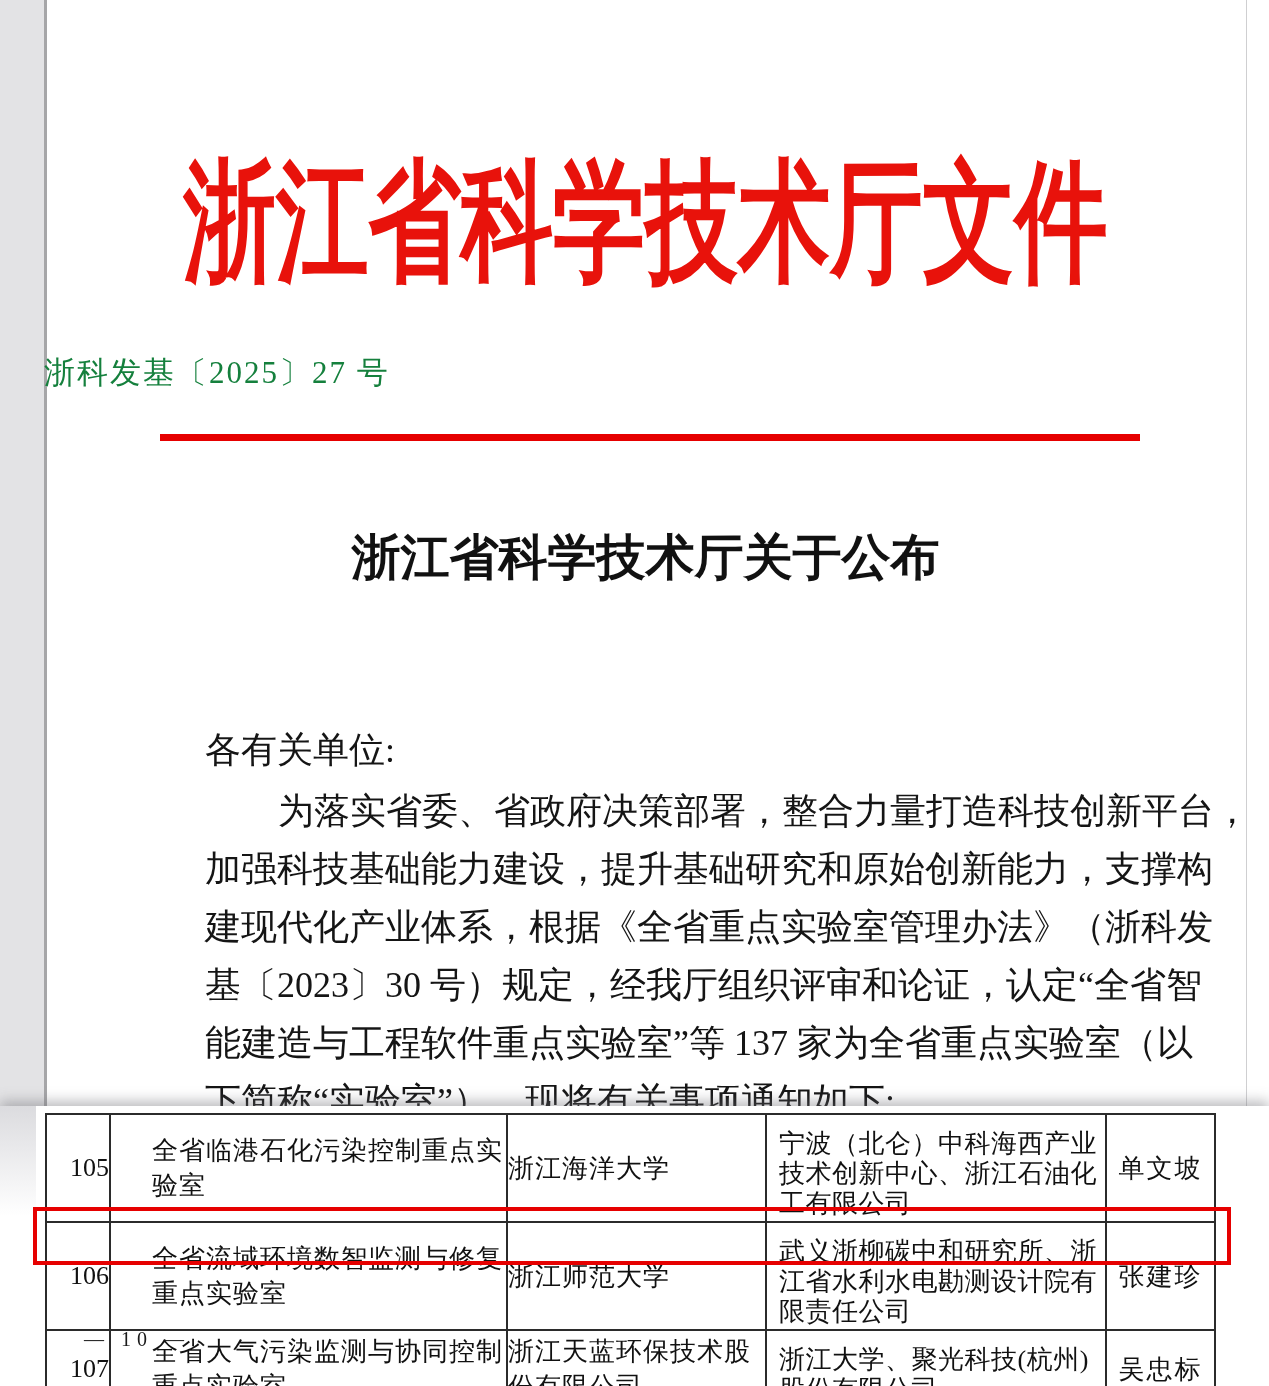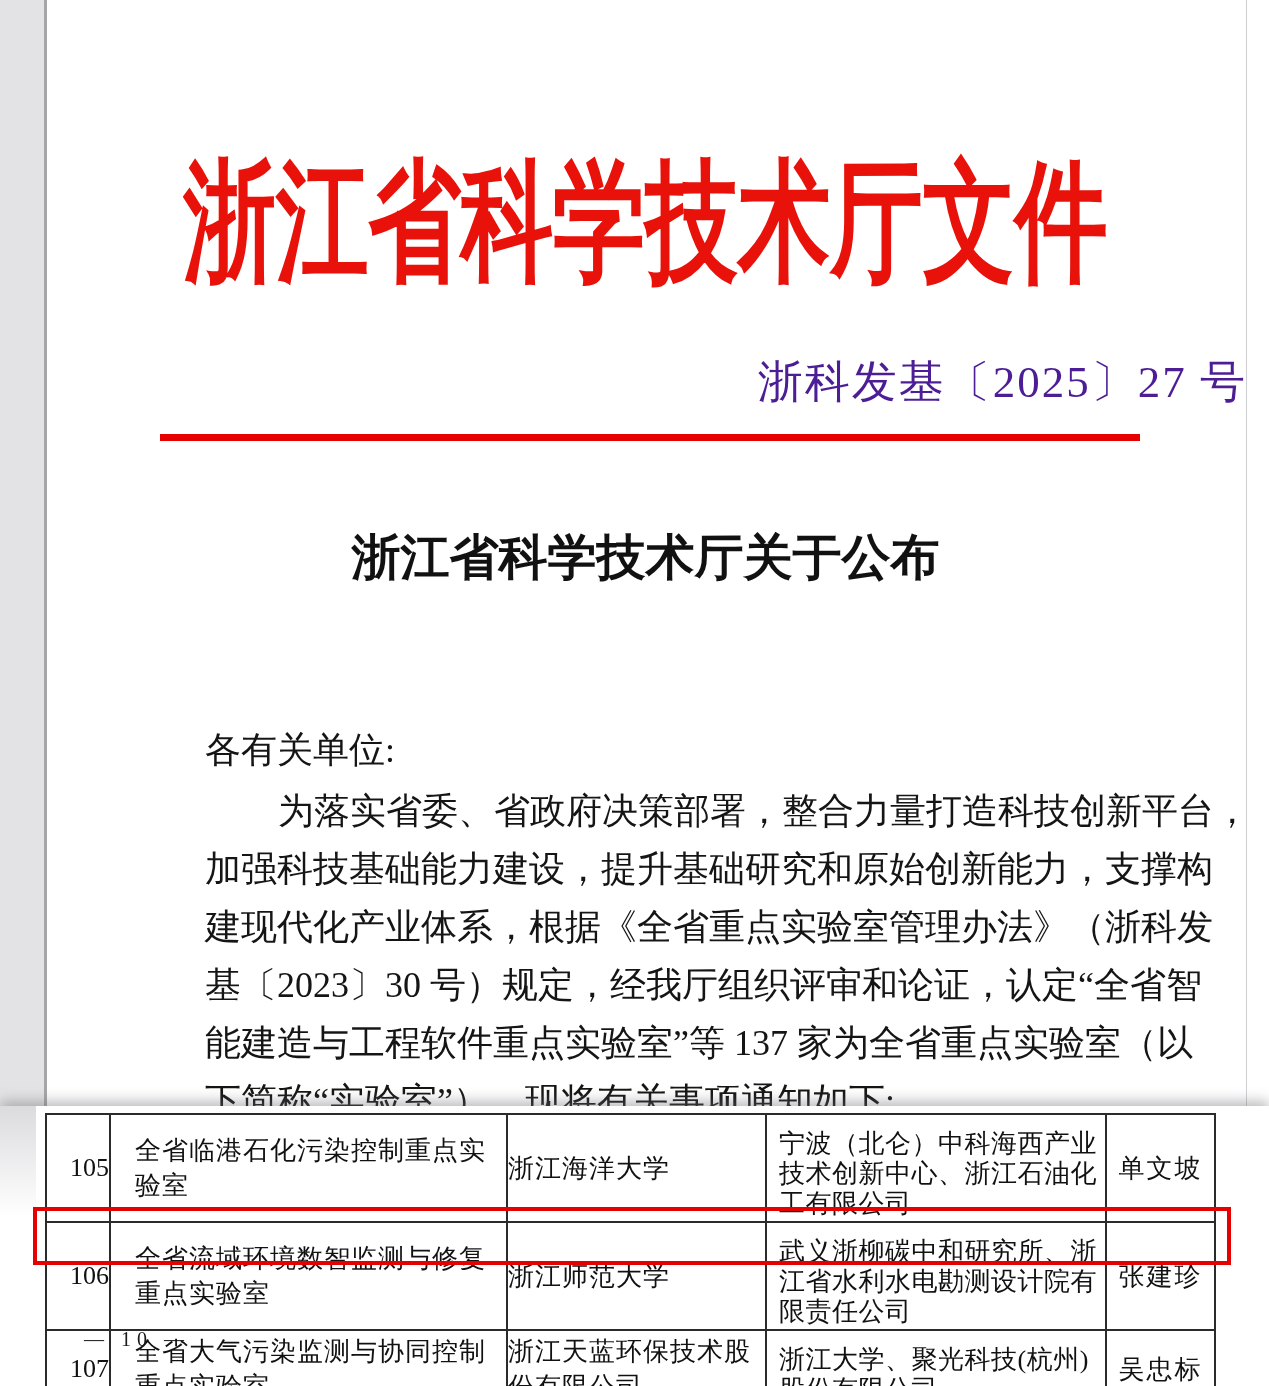--- a/index.html
+++ b/index.html
@@ -34,22 +34,22 @@
     display: flex; align-items: center; justify-content: center;
     z-index: 3;
     color: #e8120b;
     font-size: 132px; font-weight: bold; white-space: nowrap;
     transform: scaleX(0.70); transform-origin: 50% 50%;
     letter-spacing: 0px;
   }
 
   .doc-number {
     position: absolute; left: 44px; top: 352px; width: 1203px;
-    text-align: right; z-index: 3;
-    font-size: 45px; color: #4c1d95; letter-spacing: 2px;
+    text-align: left; z-index: 3;
+    font-size: 31px; color: #15803d; letter-spacing: 2px;
   }
 
   .red-divider {
     position: absolute; left: 160px; top: 434px; width: 980px; height: 7px;
     background: #e60000; z-index: 3;
   }
 
   .notice-title {
     position: absolute; left: 44px; top: 522px; width: 1203px; z-index: 3;
     text-align: center; font-weight: bold; color: #111;
@@ -88,21 +88,21 @@
     border-collapse: collapse; table-layout: fixed; width: 1169px;
     background: #fff;
   }
   table.results td {
     border: 2px solid #2b2b2b;
     font-size: 26px; color: #111;
     vertical-align: middle;
     font-family: "Liberation Serif", "DejaVu Serif", serif;
   }
   td.c-num  { text-align: right; font-size: 25px; margin-top: 44px; }
-  td.c-lab  { padding-left: 24px; letter-spacing: 1px; margin-left: 18px; }
+  td.c-lab  { padding-left: 41px; letter-spacing: 1px; margin-left: 18px; }
   td.c-inst { letter-spacing: 1px; }
   td.c-part { padding: 14px 8px 2px 12px; font-size: 25px; line-height: 30px; letter-spacing: 0.5px; }
   td.c-dir  { text-align: center; letter-spacing: 2px; }
   tr.r1 { height: 48px; } tr.r2 { height: 48px; }
   tr.r3 { height: 51px; } tr.r4 { height: 50px; }
 
   .highlight-box {
     position: absolute; left: 33px; top: 101px; width: 1198px; height: 58px;
     border: 4px solid #e60000; z-index: 6; pointer-events: none;
     background: transparent;

